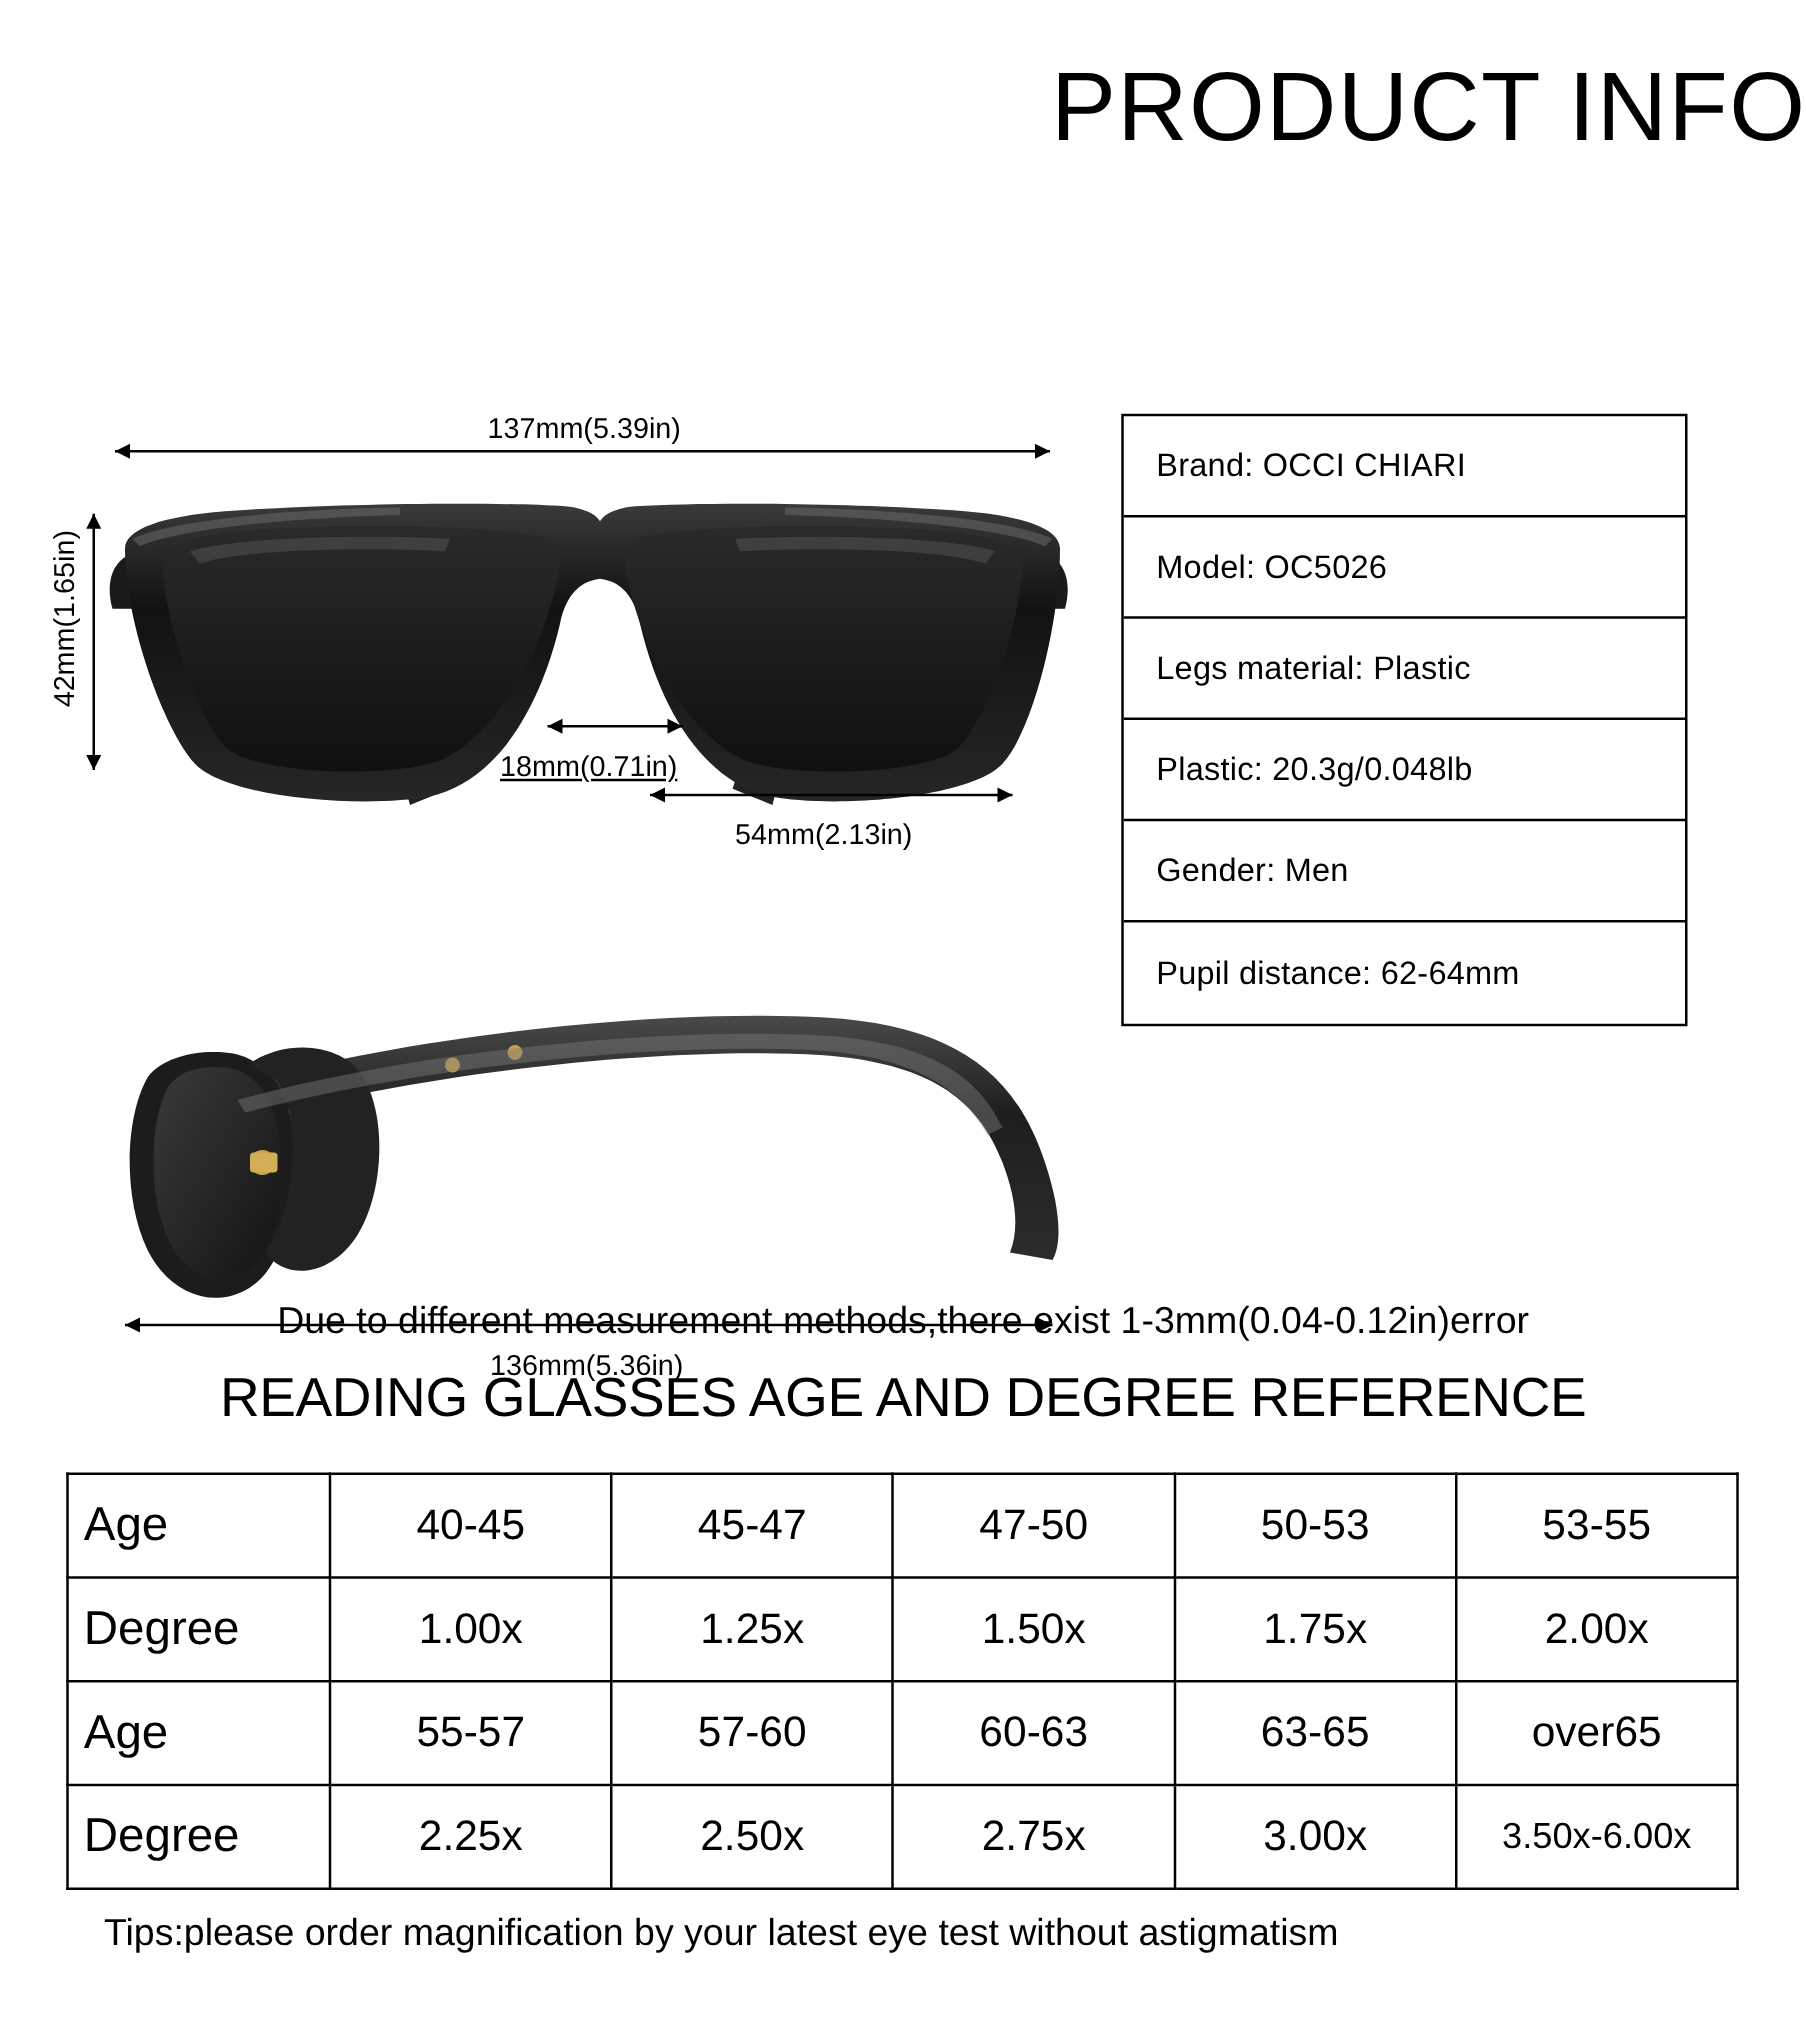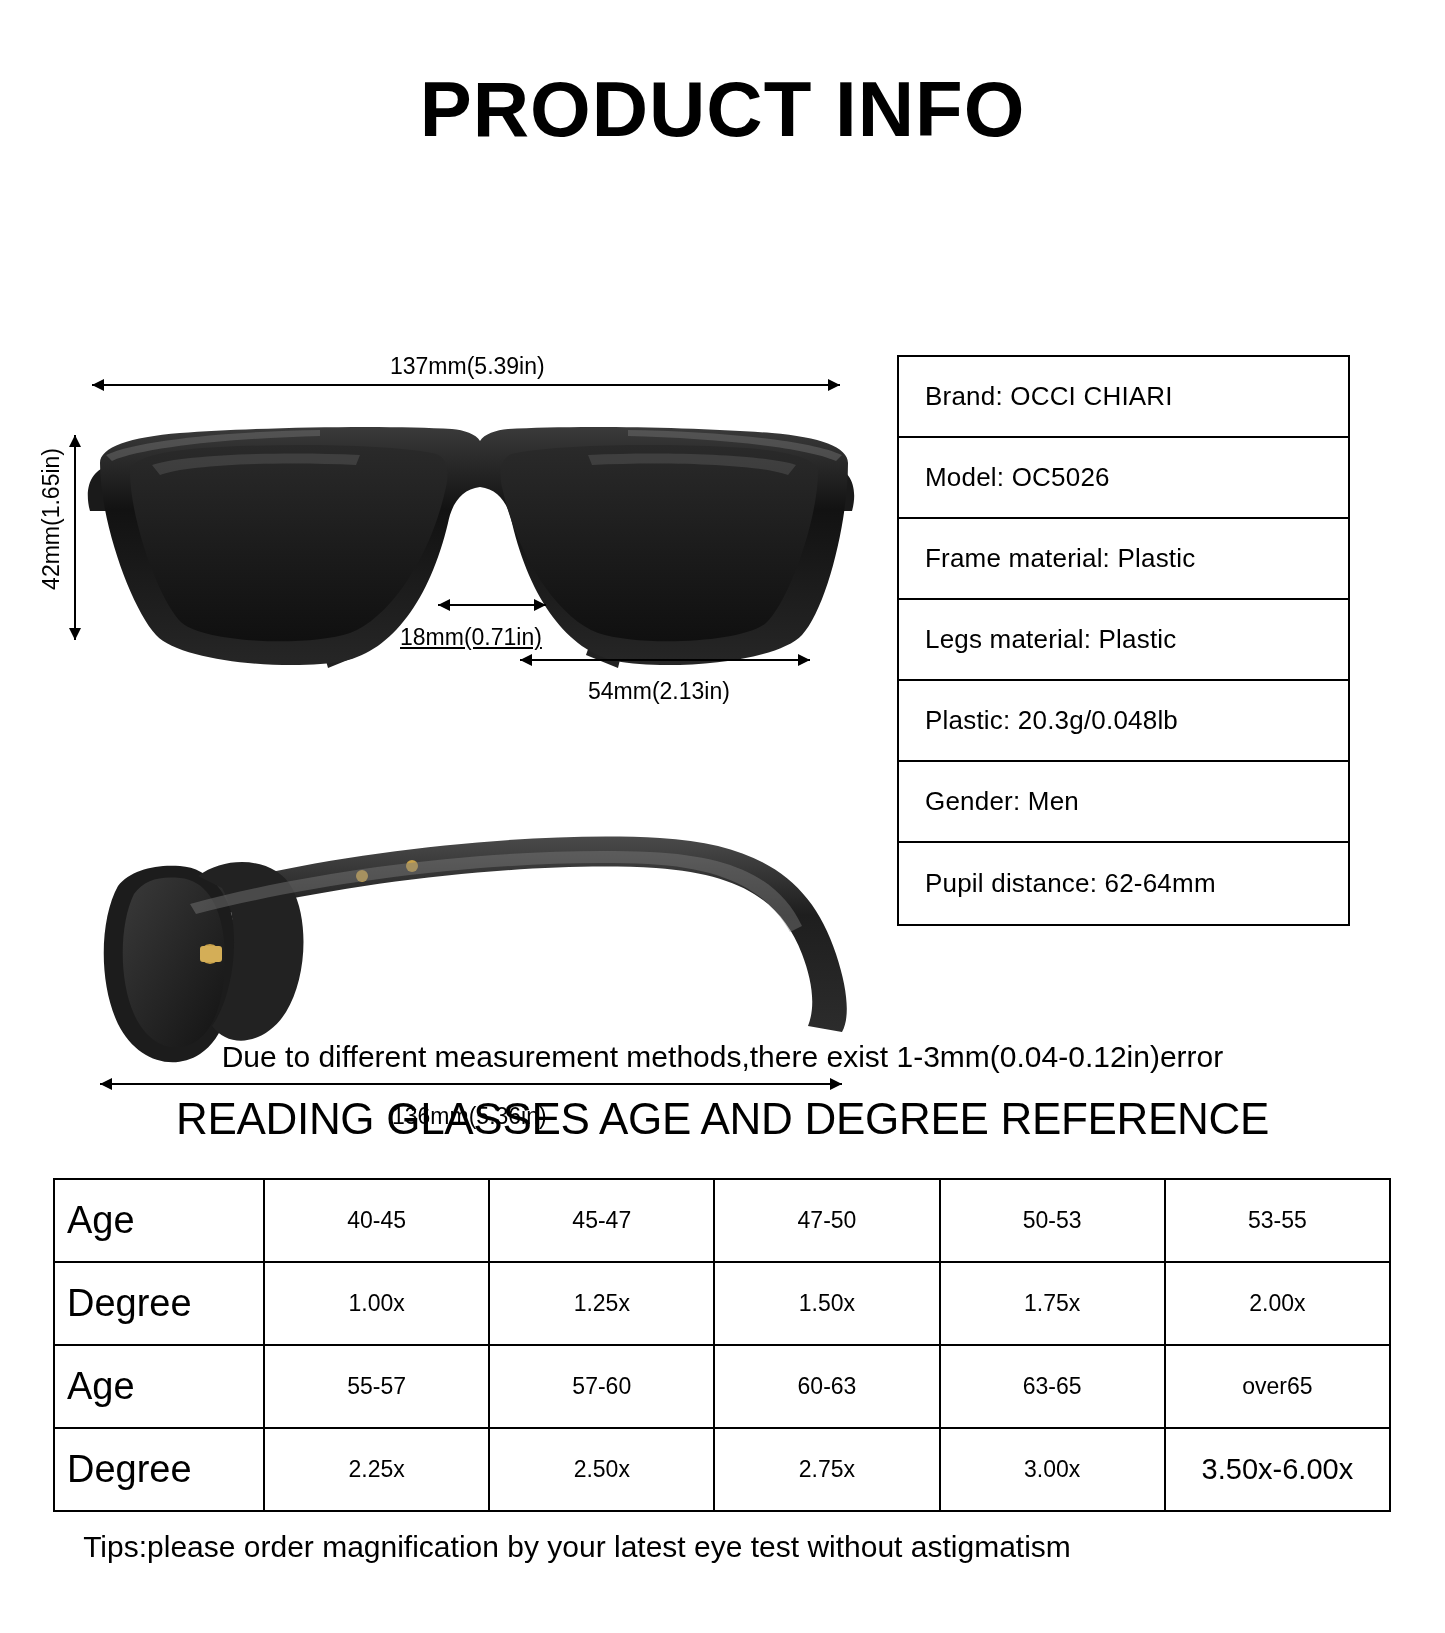--- a/index.html
+++ b/index.html
@@ -11,26 +11,26 @@
     width: 1445px;
     height: 1633px;
     font-family: "Liberation Sans", sans-serif;
     color: #000000;
     position: relative;
     overflow: hidden;
   }
 
   
   .page-title {
-    text-align: center;
+    text-align: right;
     font-size: 78px;
-    font-weight: 700;
+    font-weight: 400;
     letter-spacing: 1px;
     line-height: 1;
-    padding-top: 70px;
+    padding-top: 46px;
     margin: 0;
   }
 
   
   .upper {
     position: relative;
     width: 1445px;
     height: 830px;
   }
 
@@ -145,21 +145,21 @@
     top: 1178px;
     width: 1338px;
     border-collapse: collapse;
     table-layout: fixed;
     border-radius: 30px;
   }
   .ref-table td {
     border: 2px solid #000;
     height: 81px;
     text-align: center;
-    font-size: 23px;
+    font-size: 34px;
     padding: 0;
   }
   .ref-table td.head {
     text-align: left;
     padding-left: 12px;
     font-size: 38px;
     width: 196px;
   }
   .ref-table td.small { font-size: 29px; }
 
@@ -263,21 +263,20 @@
                C708,124 666,100 588,96 C452,90 266,112 136,146 Z" fill="#7c7c7c" opacity="0.45"></path>
     </svg>
 
     <div class="arrow-h" style="left:40px; top:315px; width:742px;"></div>
     <span class="dim-label" style="left:332px; top:335px;">136mm(5.36in)</span>
   </div>
 
   <div class="spec-table">
     <div class="spec-row">Brand: OCCI CHIARI</div>
     <div class="spec-row">Model: OC5026</div>
-    <div class="spec-row">Frame material:  Plastic</div>
     <div class="spec-row">Legs material:  Plastic</div>
     <div class="spec-row">Plastic:  20.3g/0.048lb</div>
     <div class="spec-row">Gender: Men</div>
     <div class="spec-row">Pupil distance: 62-64mm</div>
   </div>
 </div>
 
 <div class="error-note">Due to different measurement methods,there exist 1-3mm(0.04-0.12in)error</div>
 <div class="section-title">READING GLASSES AGE AND DEGREE REFERENCE</div>
 

